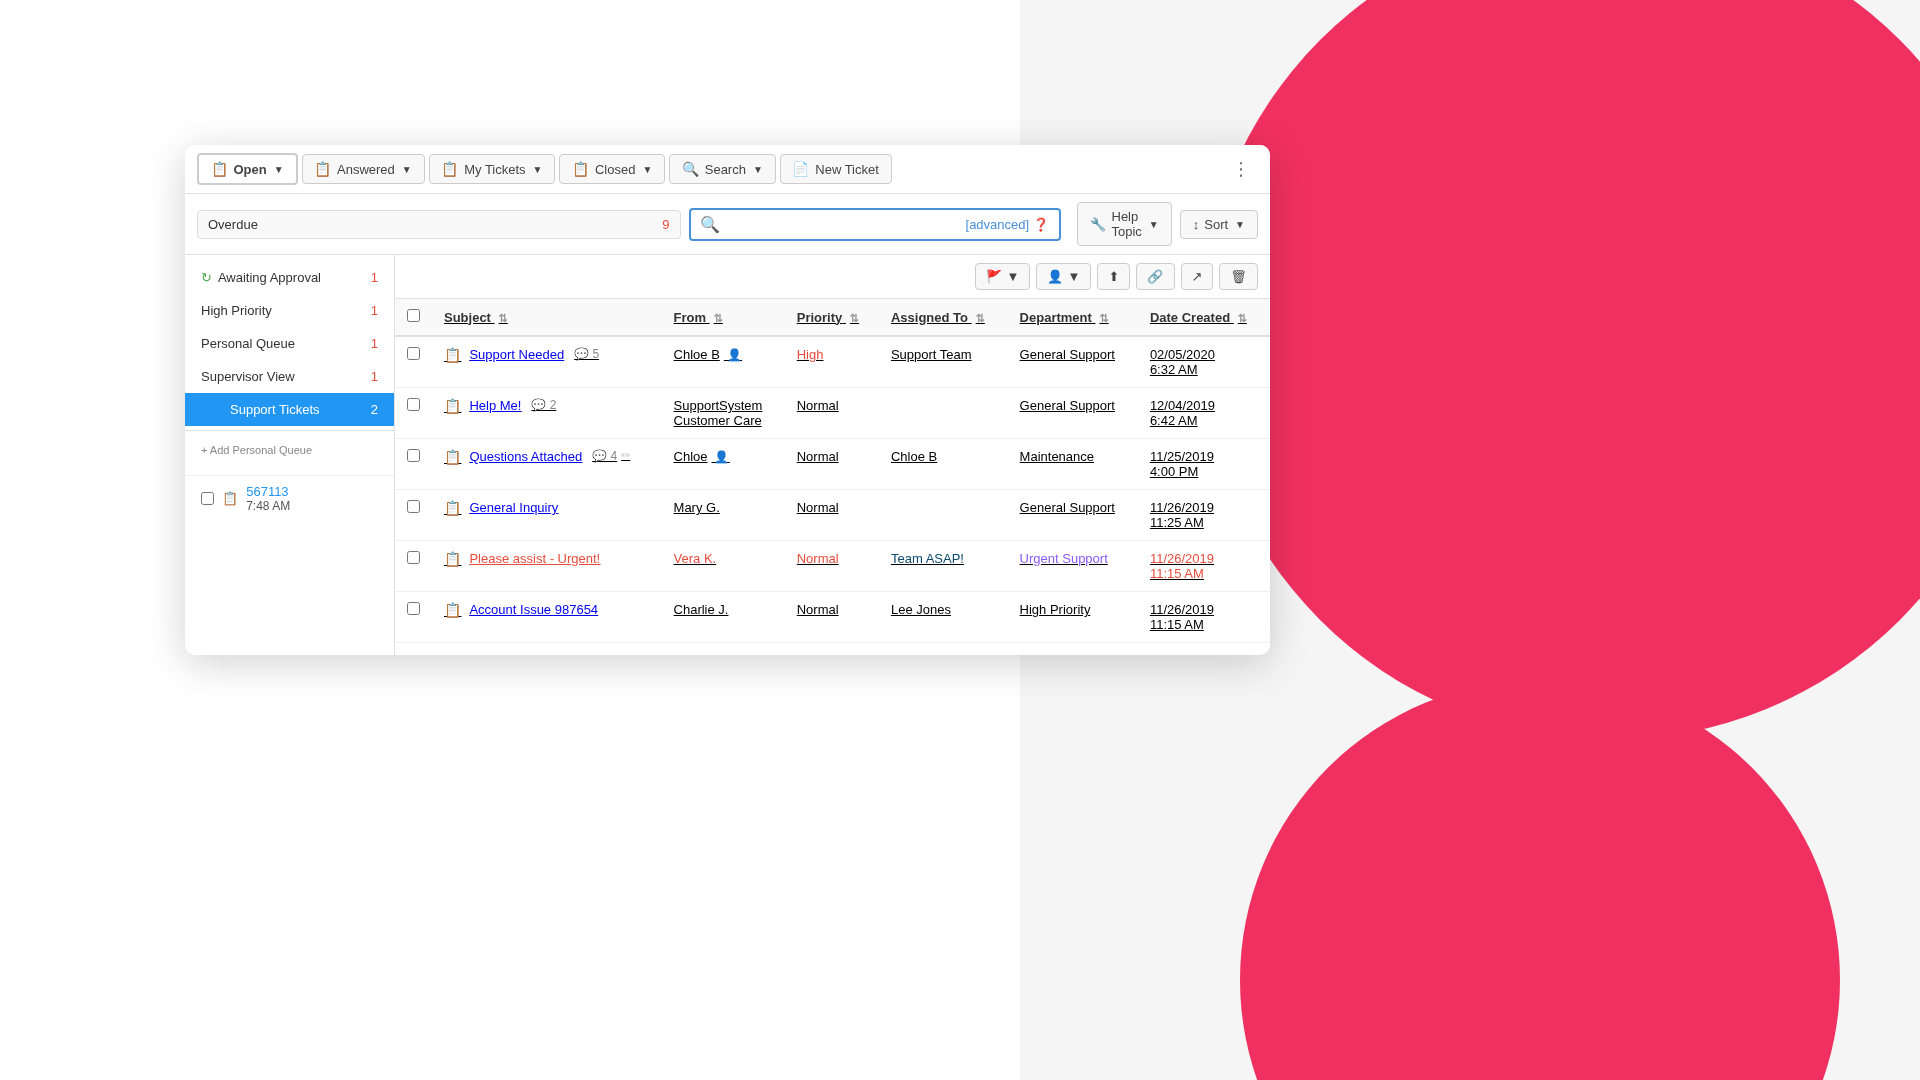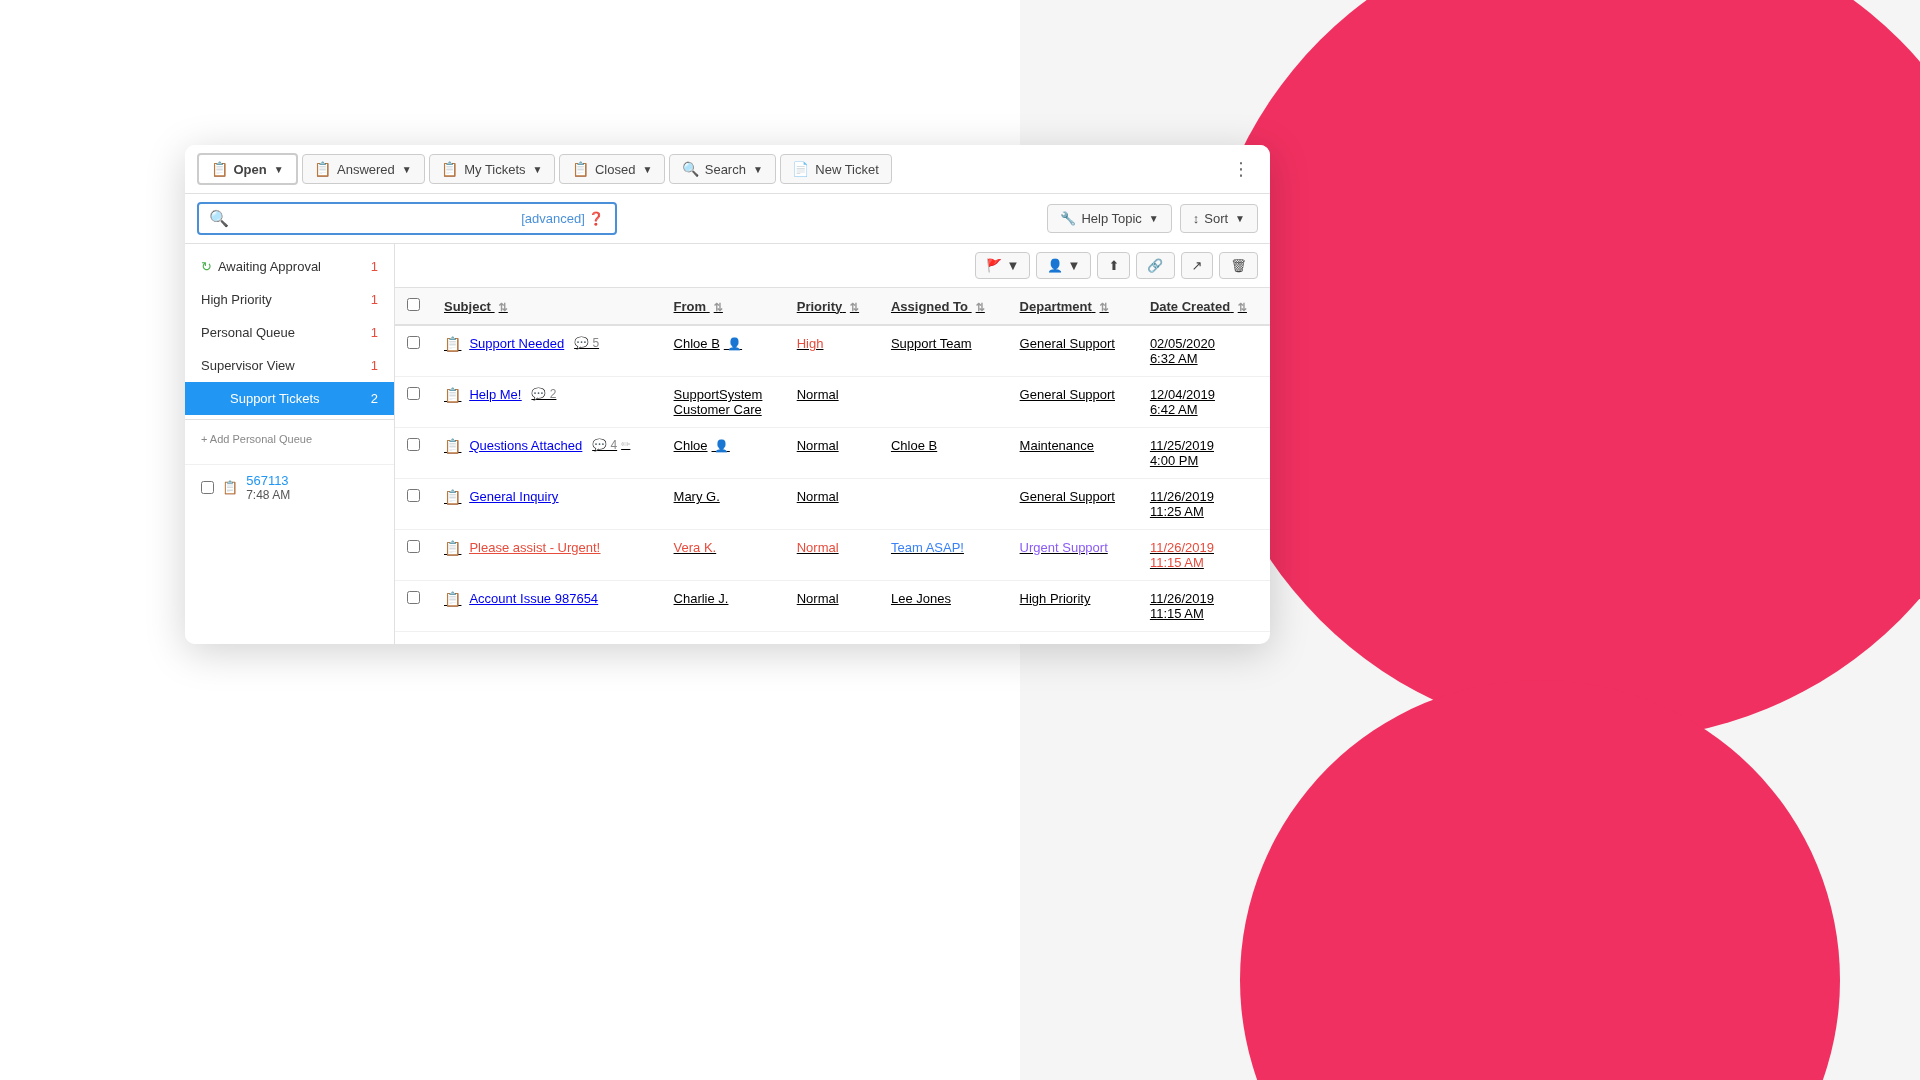--- a/index.html
+++ b/index.html
@@ -142,21 +142,21 @@
       background: #fff;
     }
     .search-icon-char { color: #888; margin-right: 6px; }
     .search-input {
       border: none;
       outline: none;
       font-size: 13px;
       color: #555;
       flex: 1;
     }
-    .advanced-link { color: #4a90d9; font-size: 13px; margin-left: 4px; padding-left: 47px; }
+    .advanced-link { color: #4a90d9; font-size: 13px; margin-left: 16px; padding-left: 47px; }
     .help-icon { color: #999; font-size: 13px; margin-left: 4px; cursor: pointer; }
     .filter-spacer { flex: 1; }
     .filter-btn {
       display: flex;
       align-items: center;
       gap: 5px;
       padding: 6px 12px;
       border: 1px solid #ccc;
       border-radius: 4px;
       background: #f8f8f8;
@@ -319,20 +319,24 @@
     </div>
     <div class="toolbar-btn">
       <span class="icon">📄</span>
       <span>New Ticket</span>
     </div>
     <div class="toolbar-spacer"></div>
     <div class="toolbar-more">⋮</div>
   </div>
 
   <div class="search-row">
+    <div class="sidebar-label">
+      <span>Overdue</span>
+      <span class="overdue-count">9</span>
+    </div>
     <div class="search-input-wrap">
       <span class="search-icon-char">🔍</span>
       <input class="search-input" type="text" style="">
       <span class="advanced-link">[advanced]</span>
       <span class="help-icon">❓</span>
     </div>
     <div class="filter-spacer"></div>
     <div class="filter-btn">
       <span>🔧</span>
       <span>Help Topic</span>
@@ -510,21 +514,21 @@
             <tr class="urgent">
               <td class="checkbox-col"><input type="checkbox" style=""></td>
               <td>
                 <div class="table-subject-wrap">
                   <span class="ticket-icon">📋</span>
                   <a href="#" style="color: rgb(231, 76, 60);">Please assist - Urgent!</a>
                 </div>
               </td>
               <td style="white-space: pre-line; color: rgb(231, 76, 60);">Vera K.</td>
               <td style="color: rgb(231, 76, 60);">Normal</td>
-              <td style="color: #3b82f6;">Team ASAP!</td>
+              <td style="color: #0c4a6e;">Team ASAP!</td>
               <td style="color: #8b5cf6;">Urgent Support</td>
               <td style="white-space: pre-line; color: rgb(231, 76, 60);">11/26/2019
 11:15 AM</td>
             </tr>
             <tr>
               <td class="checkbox-col"><input type="checkbox" style=""></td>
               <td>
                 <div class="table-subject-wrap">
                   <span class="ticket-icon">📋</span>
                   <a href="#">Account Issue 987654</a>

